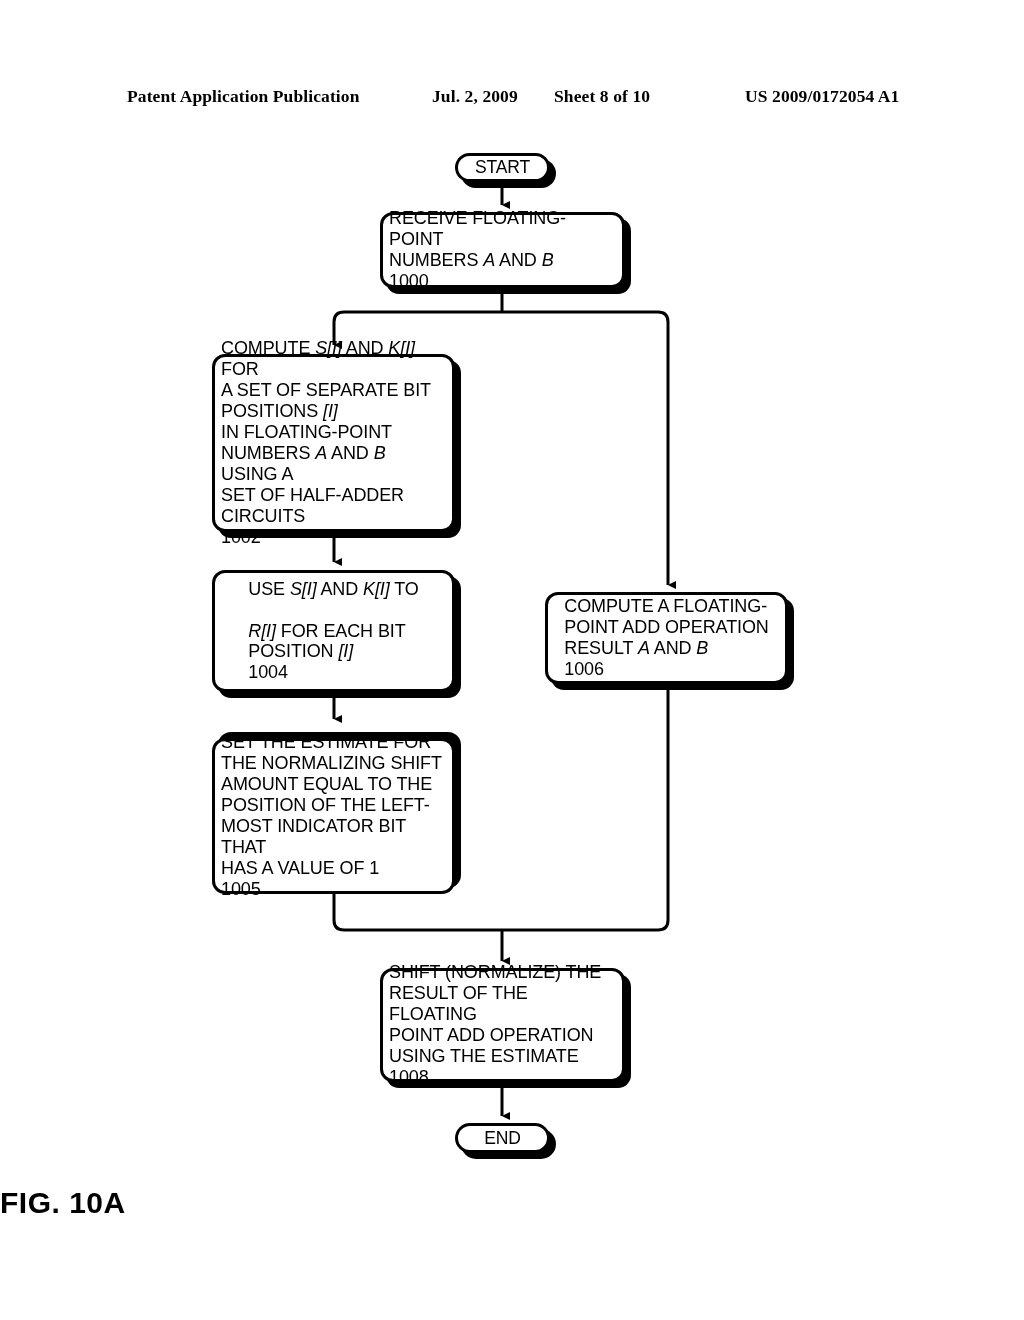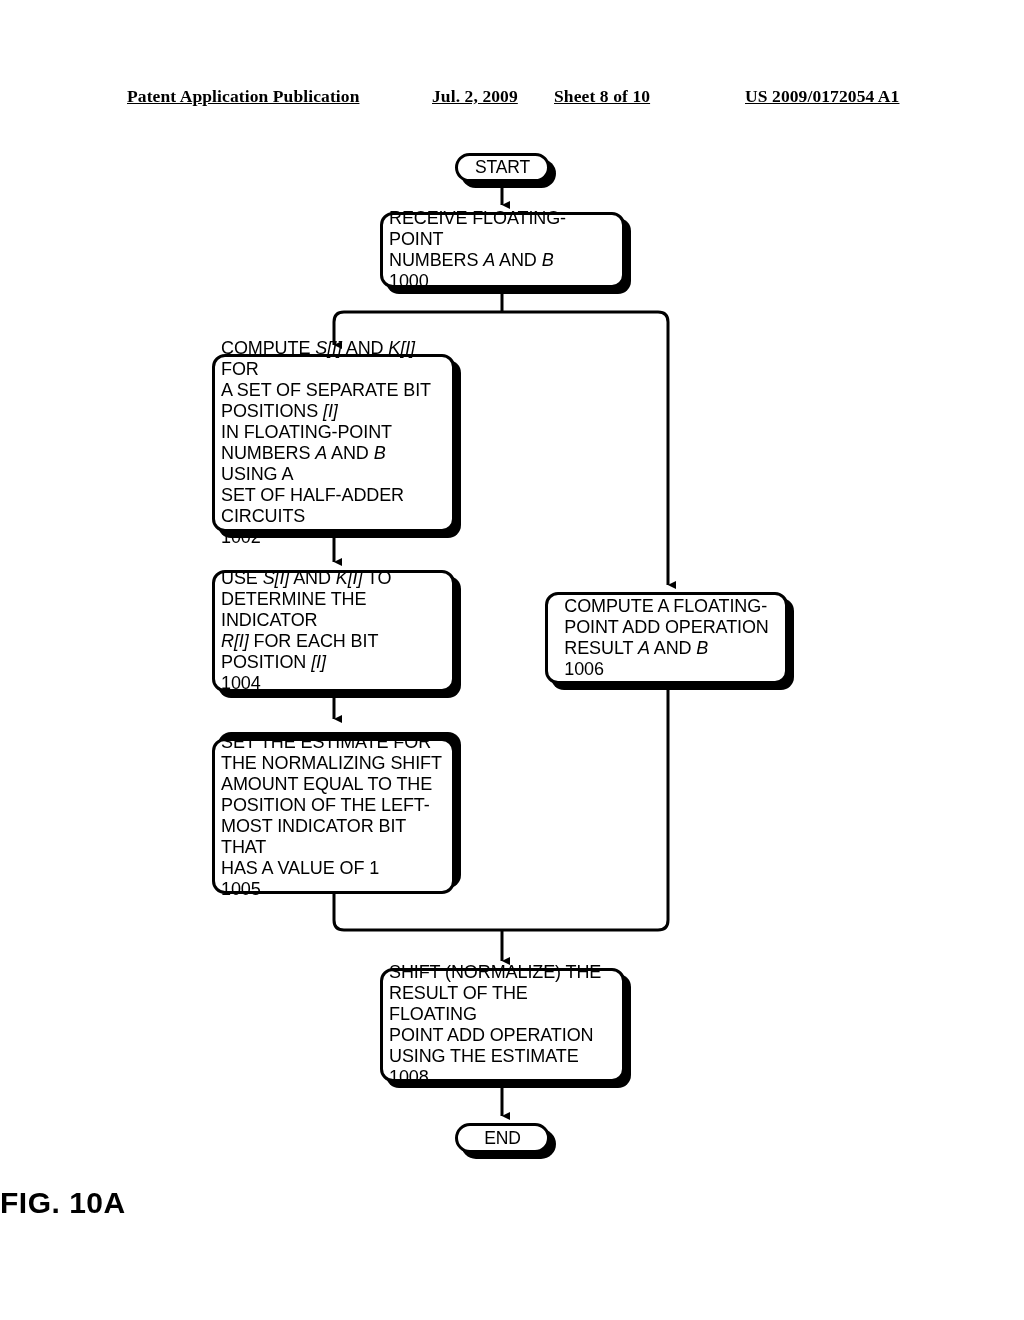--- a/index.html
+++ b/index.html
@@ -24,21 +24,20 @@
     width: 1024px;
     height: 26px;
   }
   #patent-header .hdr {
     position: absolute;
     font-family: "Liberation Serif", serif;
     font-weight: bold;
     font-size: 17.5px;
     white-space: nowrap;
     letter-spacing: 0.1px;
-    text-decoration: underline;
   }
   #hdr-pub   { left: 127px; top: 0; }
   #hdr-date  { left: 432px; top: 0; }
   #hdr-sheet { left: 554px; top: 0; }
   #hdr-num   { left: 706px; top: 0; margin-left: 39px; }
 
   
   #flowchart {
     position: absolute;
     left: 0;
@@ -153,21 +152,21 @@
     <span class="txt"><span>RECEIVE FLOATING-POINT</span><br><span>NUMBERS </span><span class="ital">A</span><span> AND </span><span class="ital">B</span><br><span>1000</span></span>
   </div>
 
   <div class="shadow proc-shadow" style="left:218px; top:360px; width:243px; height:178px;"></div>
   <div class="node proc" style="left:212px; top:354px; width:243px; height:178px;">
     <span class="txt"><span>COMPUTE </span><span class="ital">S[I]</span><span> AND </span><span class="ital">K[I]</span><span> FOR</span><br><span>A SET OF SEPARATE BIT</span><br><span>POSITIONS </span><span class="ital">[I]</span><br><span>IN FLOATING-POINT</span><br><span>NUMBERS </span><span class="ital">A</span><span> AND </span><span class="ital">B</span><span> USING A</span><br><span>SET OF HALF-ADDER</span><br><span>CIRCUITS</span><br><span>1002</span></span>
   </div>
 
   <div class="shadow proc-shadow" style="left:218px; top:576px; width:243px; height:122px;"></div>
   <div class="node proc" style="left:212px; top:570px; width:243px; height:122px;">
-    <span class="txt"><span>USE </span><span class="ital">S[I]</span><span> AND </span><span class="ital">K[I]</span><span> TO</span><br><span>DETERMINE THE INDICATOR</span><br><span class="ital">R[I]</span><span> FOR EACH BIT</span><br><span>POSITION </span><span class="ital">[I]</span><br><span>1004</span></span>
+    <span class="txt"><span>USE </span><span class="ital">S[I]</span><span> AND </span><span class="ital">K[I]</span><span> TO</span><br><br><span class="ital">R[I]</span><span> FOR EACH BIT</span><br><span>POSITION </span><span class="ital">[I]</span><br><span>1004</span></span>
   </div>
 
   <div class="shadow proc-shadow" style="left:218px; top:732px; width:243px; height:156px;"></div>
   <div class="node proc" style="left:212px; top:726px; width:243px; height:156px;margin-top:12px;">
     <span class="txt"><span>SET THE ESTIMATE FOR
 THE NORMALIZING SHIFT
 AMOUNT EQUAL TO THE
 POSITION OF THE LEFT-
 MOST INDICATOR BIT THAT
 HAS A VALUE OF 1</span><br><span>1005</span></span>

